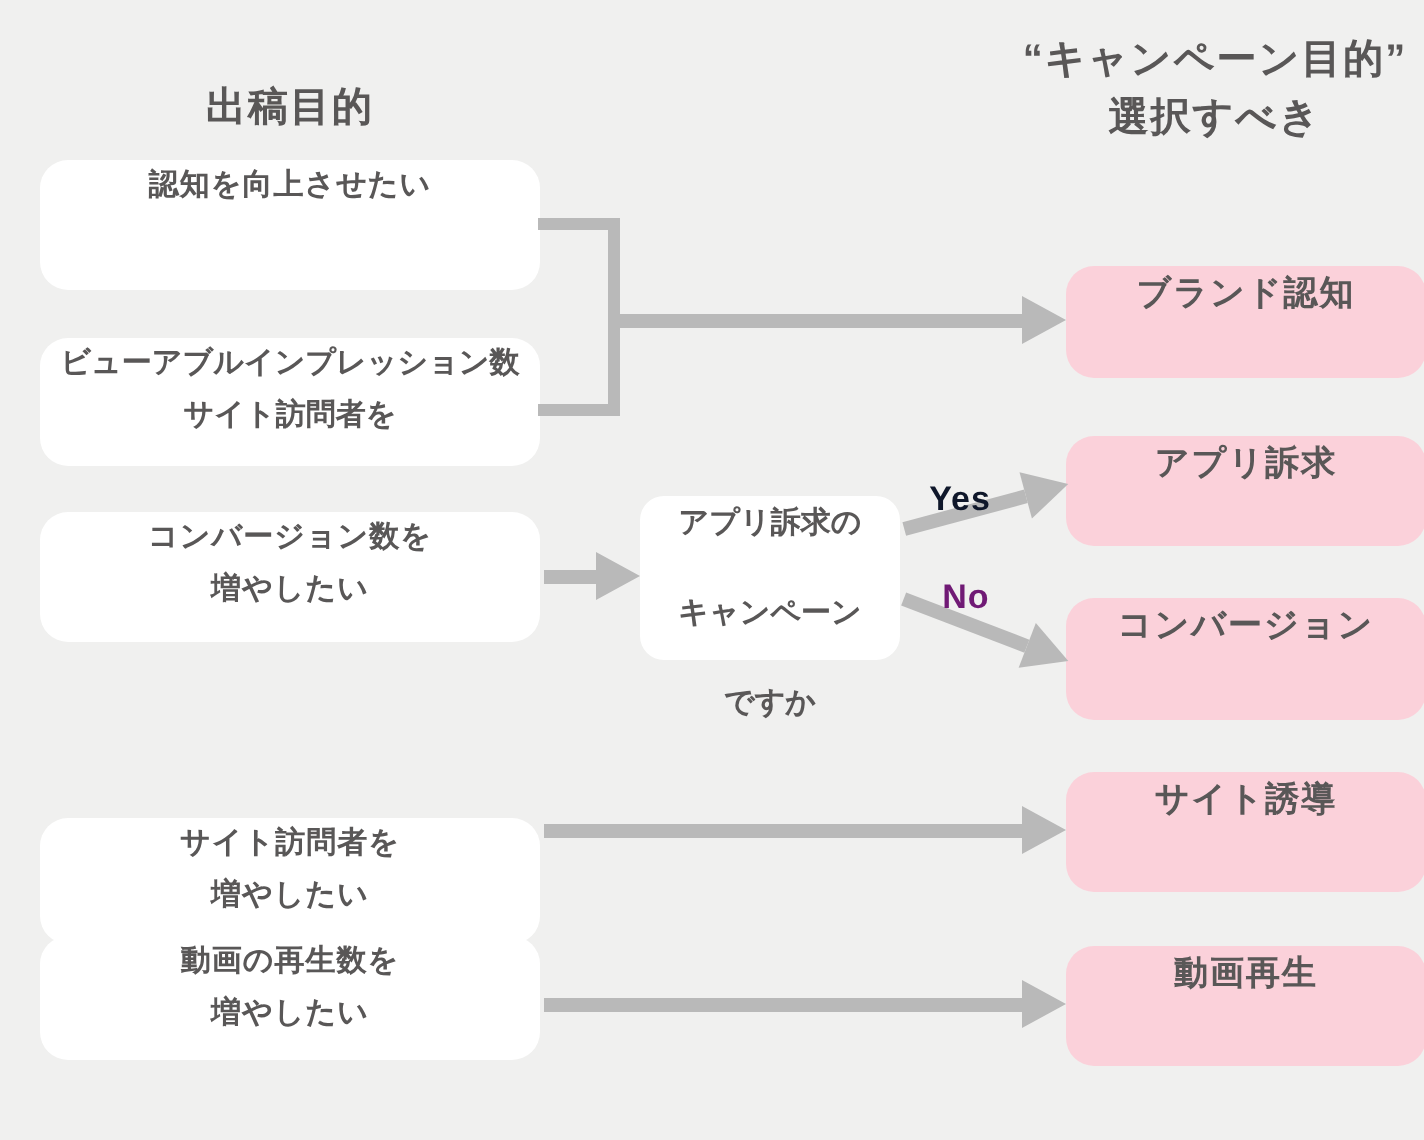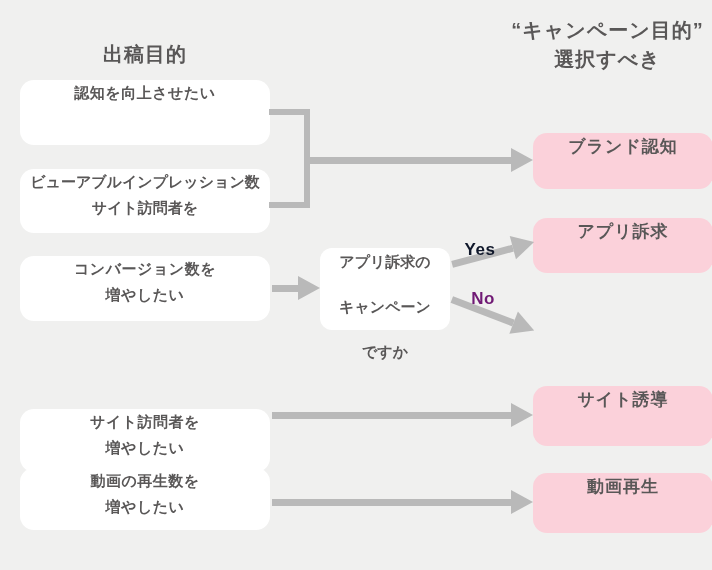--- a/index.html
+++ b/index.html
@@ -85,20 +85,23 @@
     <div>キャンペーン</div>
     <div>ですか</div>
   </div>
 
   <div class="box obj obj-1">
     <div>ブランド認知</div>
   </div>
   <div class="box obj obj-2">
     <div>アプリ訴求</div>
   </div>
+  <div class="box obj obj-3">
+    <div>コンバージョン</div>
+  </div>
   <div class="box obj obj-4">
     <div>サイト誘導</div>
   </div>
   <div class="box obj obj-5">
     <div>動画再生</div>
   </div>
 
   <div class="line" style="left:269px;top:109px;width:41px;height:6px;"></div>
   <div class="line" style="left:304px;top:109px;width:6px;height:99px;"></div>
   <div class="line" style="left:269px;top:202px;width:41px;height:6px;"></div>

